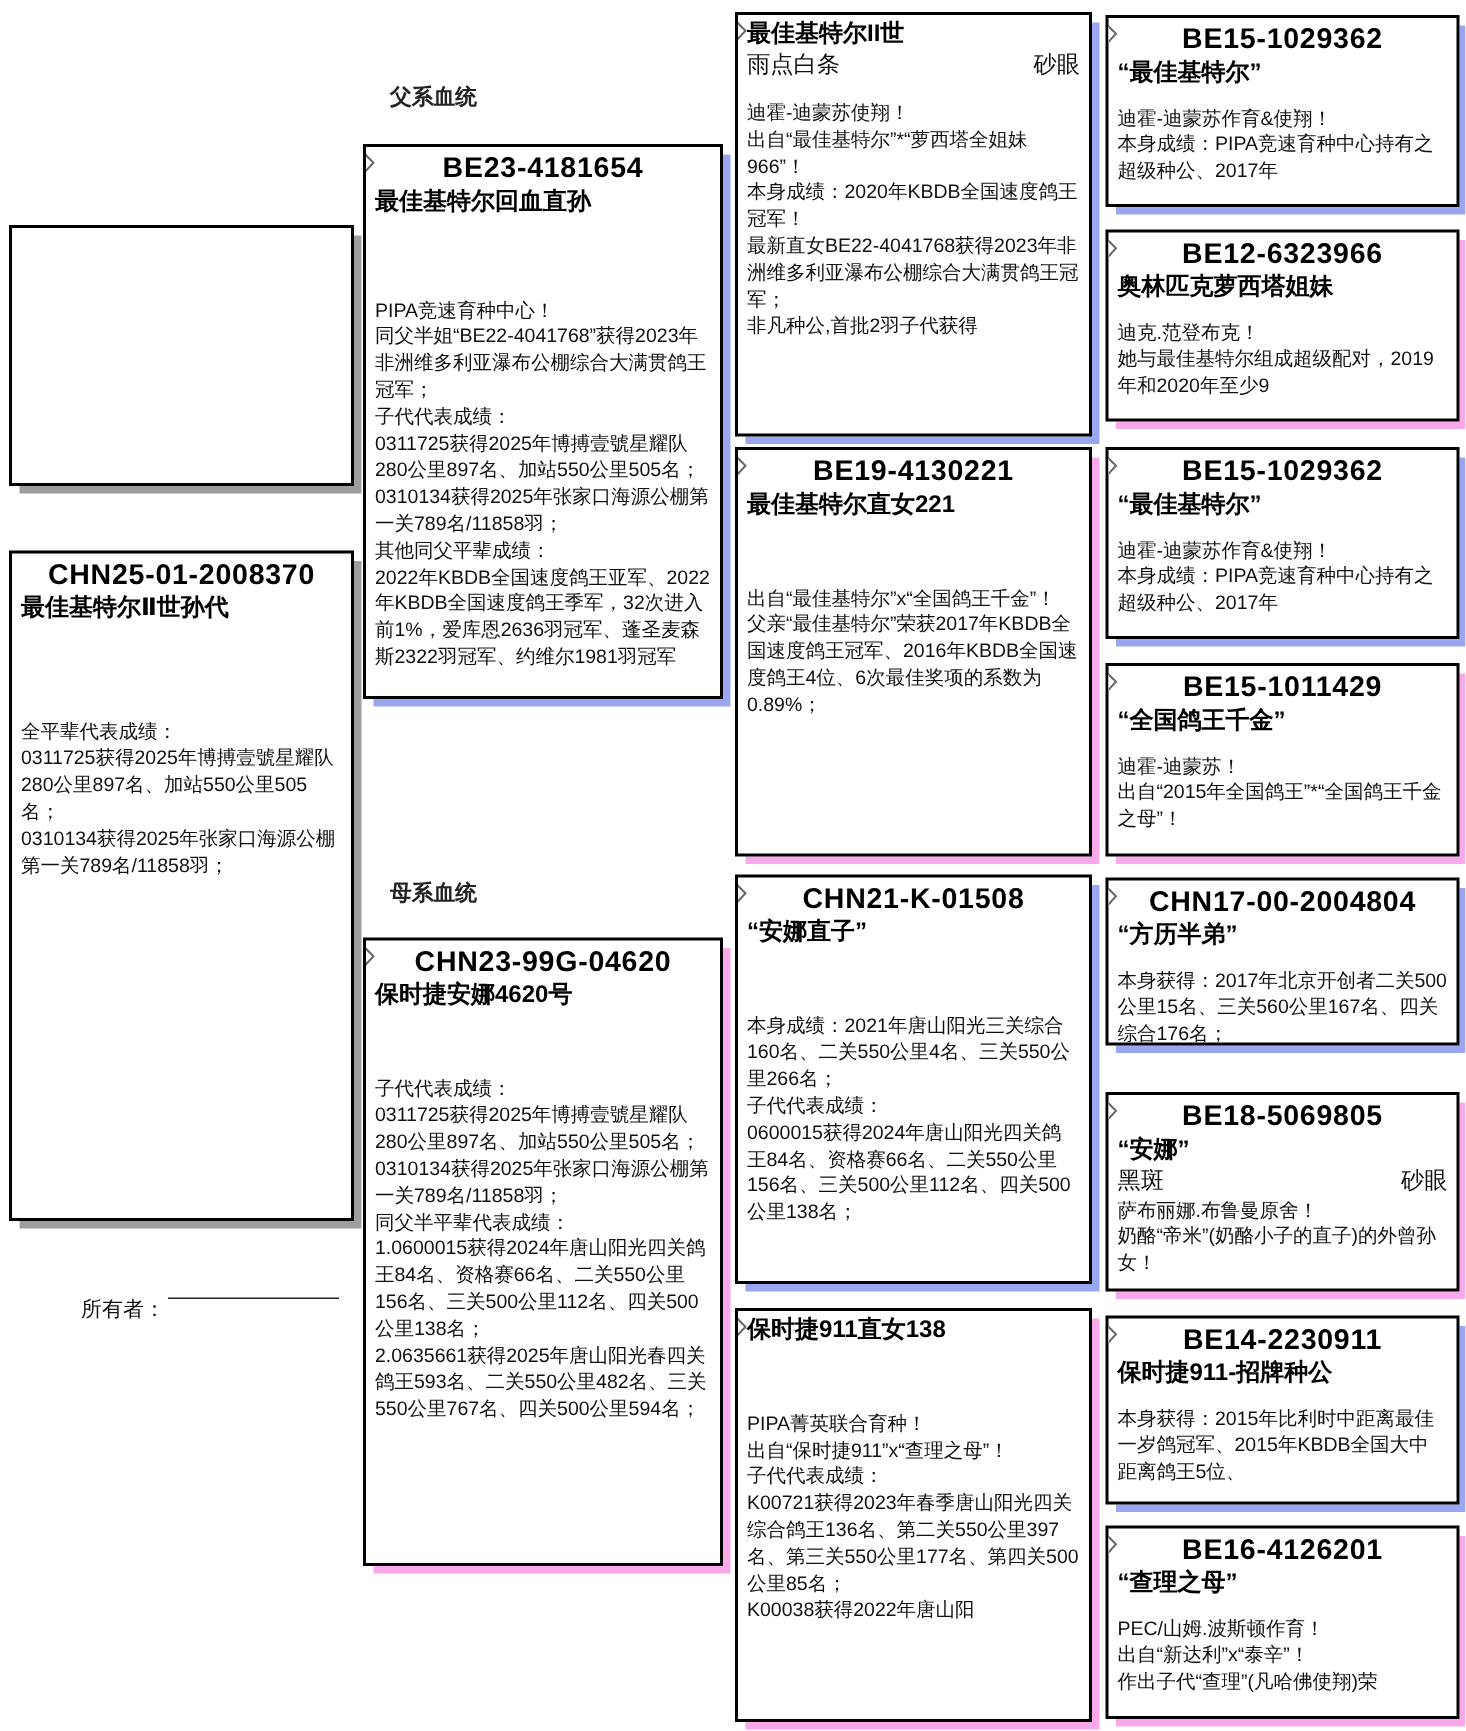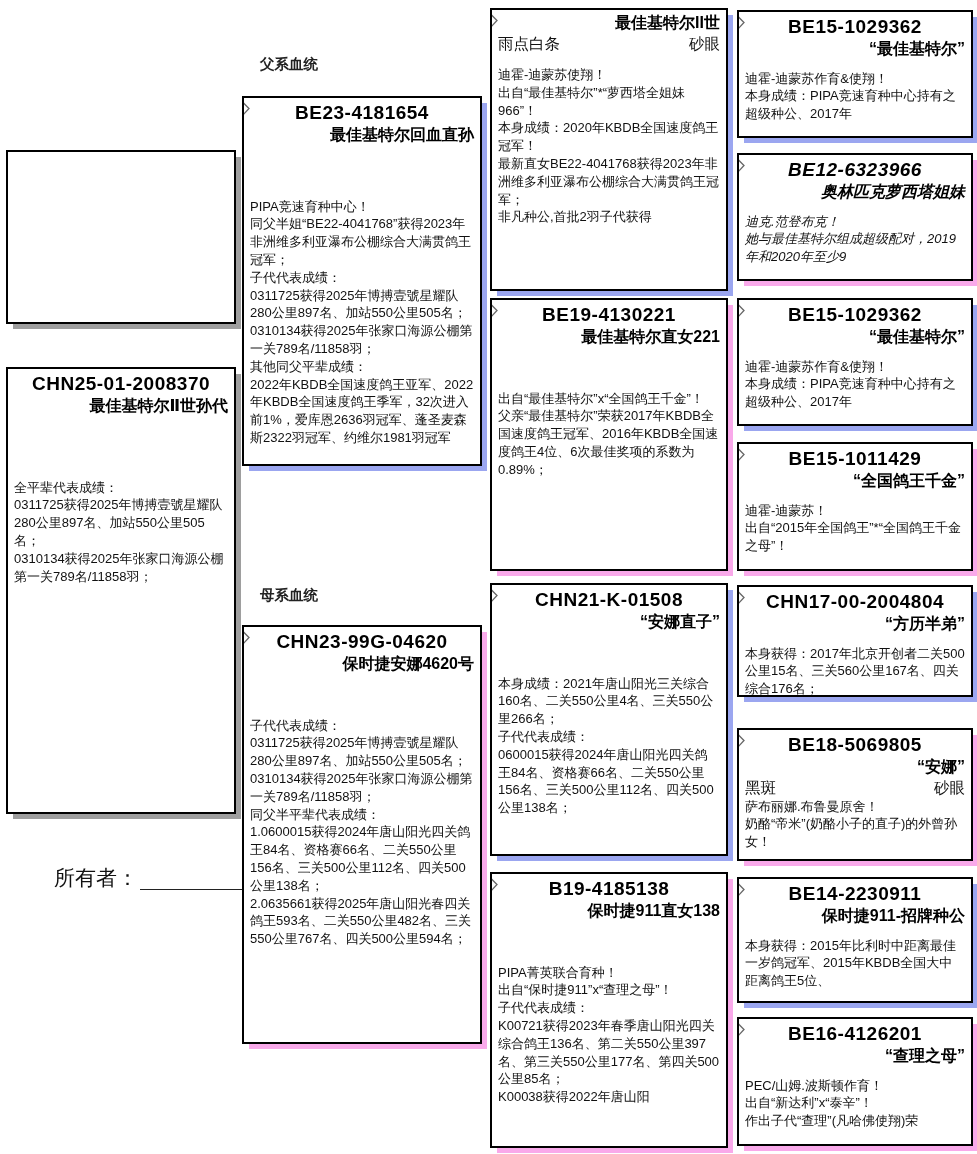--- a/index.html
+++ b/index.html
@@ -20,21 +20,21 @@
     overflow:hidden;
   }
   .box.blue{box-shadow:6px 6px 0 -1px #9ba6f0;}
   .box.pink{box-shadow:6px 6px 0 -1px #f9a9ea;}
   .box.gray{box-shadow:6px 6px 0 -1px #9e9e9e;}
   .box-id{
     text-align:center;font-weight:bold;font-size:19px;line-height:1.25;
     letter-spacing:.5px;color:#000;
   }
   .box-name{
-    text-align:right;font-weight:bold;font-size:16px;line-height:1.3;color:#000;
+    text-align:left;font-weight:bold;font-size:16px;line-height:1.3;color:#000;
   }
   .eye-row{
     display:flex;justify-content:space-between;
     font-size:15.5px;line-height:1.3;color:#111;text-align:center;
   }
   .box-body{
     font-size:13px;line-height:1.37;white-space:pre-line;color:#111;
     text-align:left;
   }
   .gap-xl{margin-top:62px;}
@@ -42,22 +42,22 @@
   .gap-m{margin-top:42px;}
   .gap-s{margin-top:10px;}
   .gap-xs{margin-top:12px;}
   .bloodline-label{
     position:absolute;font-weight:bold;font-size:14.5px;color:#222;
   }
   .clip{
     position:absolute;left:-13px;top:2px;width:20px;height:20px;
   }
   .owner{
-    position:absolute;left:54px;top:864px;font-size:21px;color:#111;
-    display:flex;align-items:flex-end;
+    position:absolute;left:54px;top:864px;font-size:14px;color:#111;
+    display:flex;
   }
   .owner-line{
     display:inline-block;width:114px;height:1px;
     border-bottom:1.6px solid #222;margin-left:2px;margin-bottom:2px;
   }
 </style>
 </head>
 <body>
 
 <div id="canvas">
@@ -162,21 +162,20 @@
 0600015获得2024年唐山阳光四关鸽王84名、资格赛66名、二关550公里156名、三关500公里112名、四关500公里138名；</div>
   </div>
 
   <div class="box pink" style="left:490px;top:872px;width:238px;height:276px;">
     <span class="clip">
       <svg width="20" height="20" viewBox="0 0 20 20">
         <path d="M6 11 L13 3.5 L18 8.5 L11 16 Z" fill="#fdfdfd" stroke="#666" stroke-width="1.3"></path>
         <path d="M6 11 L2.5 16.5 L9.5 14.5 Z" fill="#999" stroke="#666" stroke-width="1"></path>
       </svg>
     </span>
-    <div class="box-id">B19-4185138</div>
     <div class="box-name">保时捷911直女138</div>
     <div class="box-body gap-m">PIPA菁英联合育种！
 出自“保时捷911”x“查理之母”！
 子代代表成绩：
 K00721获得2023年春季唐山阳光四关综合鸽王136名、第二关550公里397名、第三关550公里177名、第四关500公里85名；
 K00038获得2022年唐山阳</div>
   </div>
 
   <div class="box blue" style="left:737px;top:10px;width:236px;height:128px;">
     <span class="clip">
@@ -184,21 +183,21 @@
         <path d="M6 11 L13 3.5 L18 8.5 L11 16 Z" fill="#fdfdfd" stroke="#666" stroke-width="1.3"></path>
         <path d="M6 11 L2.5 16.5 L9.5 14.5 Z" fill="#999" stroke="#666" stroke-width="1"></path>
       </svg>
     </span>
     <div class="box-id">BE15-1029362</div>
     <div class="box-name">“最佳基特尔”</div>
     <div class="box-body gap-s">迪霍-迪蒙苏作育&amp;使翔！
 本身成绩：PIPA竞速育种中心持有之超级种公、2017年</div>
   </div>
 
-  <div class="box pink" style="left:737px;top:153px;width:236px;height:128px;font-style:italic;">
+  <div class="box pink" style="left:737px;top:153px;width:236px;height:128px;">
     <span class="clip">
       <svg width="20" height="20" viewBox="0 0 20 20">
         <path d="M6 11 L13 3.5 L18 8.5 L11 16 Z" fill="#fdfdfd" stroke="#666" stroke-width="1.3"></path>
         <path d="M6 11 L2.5 16.5 L9.5 14.5 Z" fill="#999" stroke="#666" stroke-width="1"></path>
       </svg>
     </span>
     <div class="box-id">BE12-6323966</div>
     <div class="box-name">奥林匹克萝西塔姐妹</div>
     <div class="box-body gap-s">迪克.范登布克！
 她与最佳基特尔组成超级配对，2019年和2020年至少9</div>

